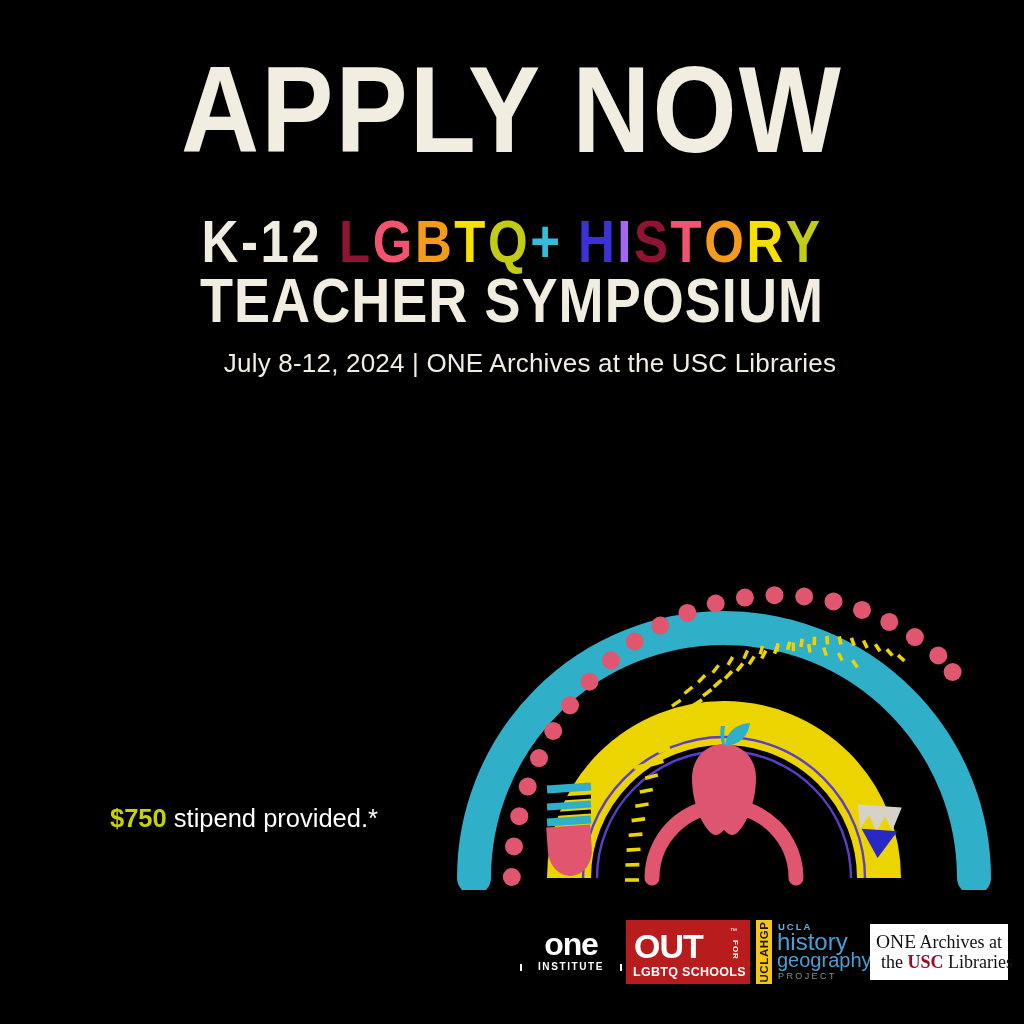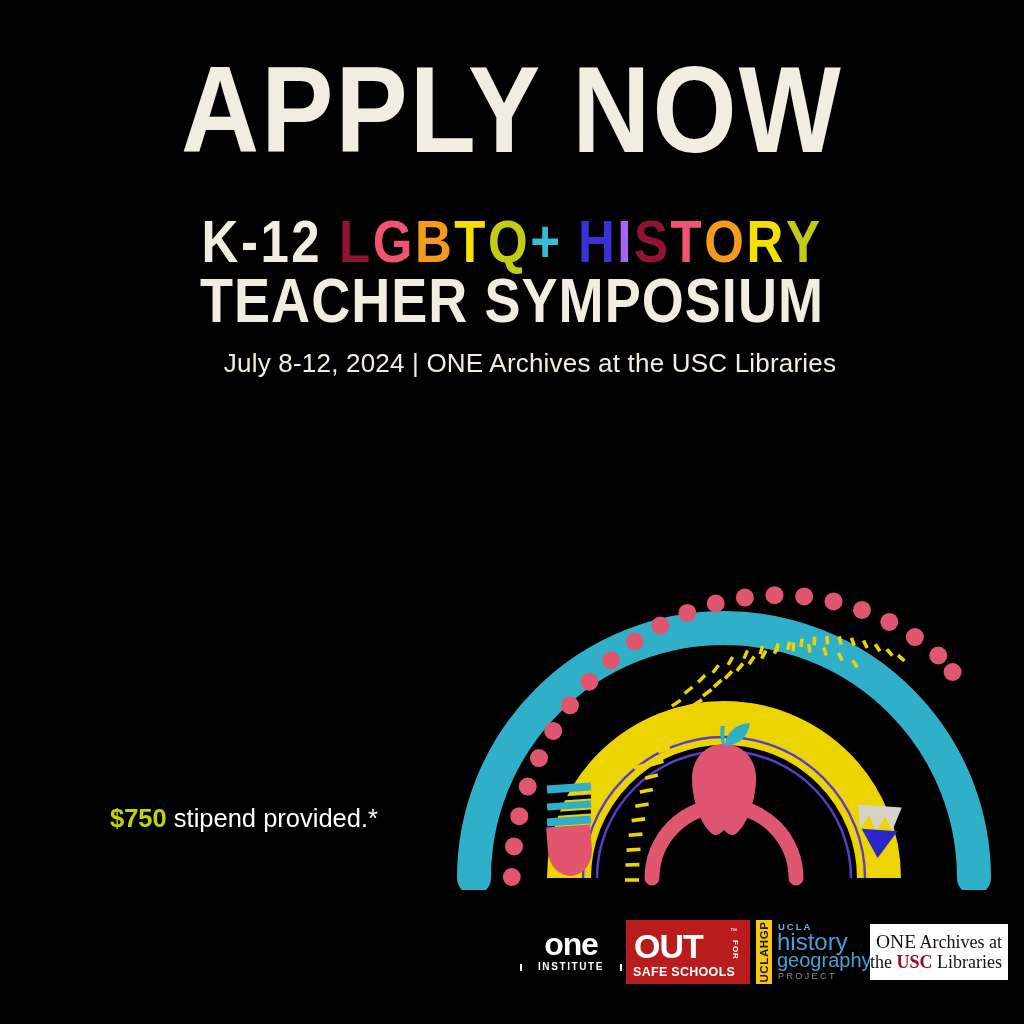--- a/index.html
+++ b/index.html
@@ -125,21 +125,21 @@
 
   
   .logo-usc{
     position:absolute;left:358px;top:8px;width:138px;height:56px;background:#ffffff;
   }
   .logo-usc .l1,.logo-usc .l2{
     font-family:"Liberation Serif",serif;color:#111;line-height:21px;
     text-align:center;white-space:nowrap;
   }
   .logo-usc .l1{position:absolute;left:0;top:7px;width:138px;font-size:18px;}
-  .logo-usc .l2{position:absolute;left:0;top:28px;width:118px;font-size:18px;}
+  .logo-usc .l2{position:absolute;left:0;top:28px;width:154px;font-size:18px;}
   .logo-usc .cap{font-size:19.5px;}
   .logo-usc .usc{color:#9c0b24;font-weight:bold;}
 
   
   .rainbow{position:absolute;left:448px;top:438px;width:552px;height:452px;}
 </style>
 </head>
 <body>
 
 <div id="poster">
@@ -169,21 +169,21 @@
         <span class="bar"></span>
         <span class="inst">INSTITUTE</span>
         <span class="bar"></span>
       </div>
     </div>
 
     <div class="logo-out">
       <div class="out-word">OUT</div>
       <div class="tm">™</div>
       <div class="for-v">FOR</div>
-      <div class="safe">SAFE SCHOOLS</div>
+      <div class="safe">LGBTQ SCHOOLS</div>
     </div>
 
     <div class="logo-ucla">
       <div class="ybar">
         <span>UCLAHGP</span>
       </div>
       <div class="u1">UCLA</div>
       <div class="u2">history</div>
       <div class="u3">geography</div>
       <div class="u4">PROJECT</div>

